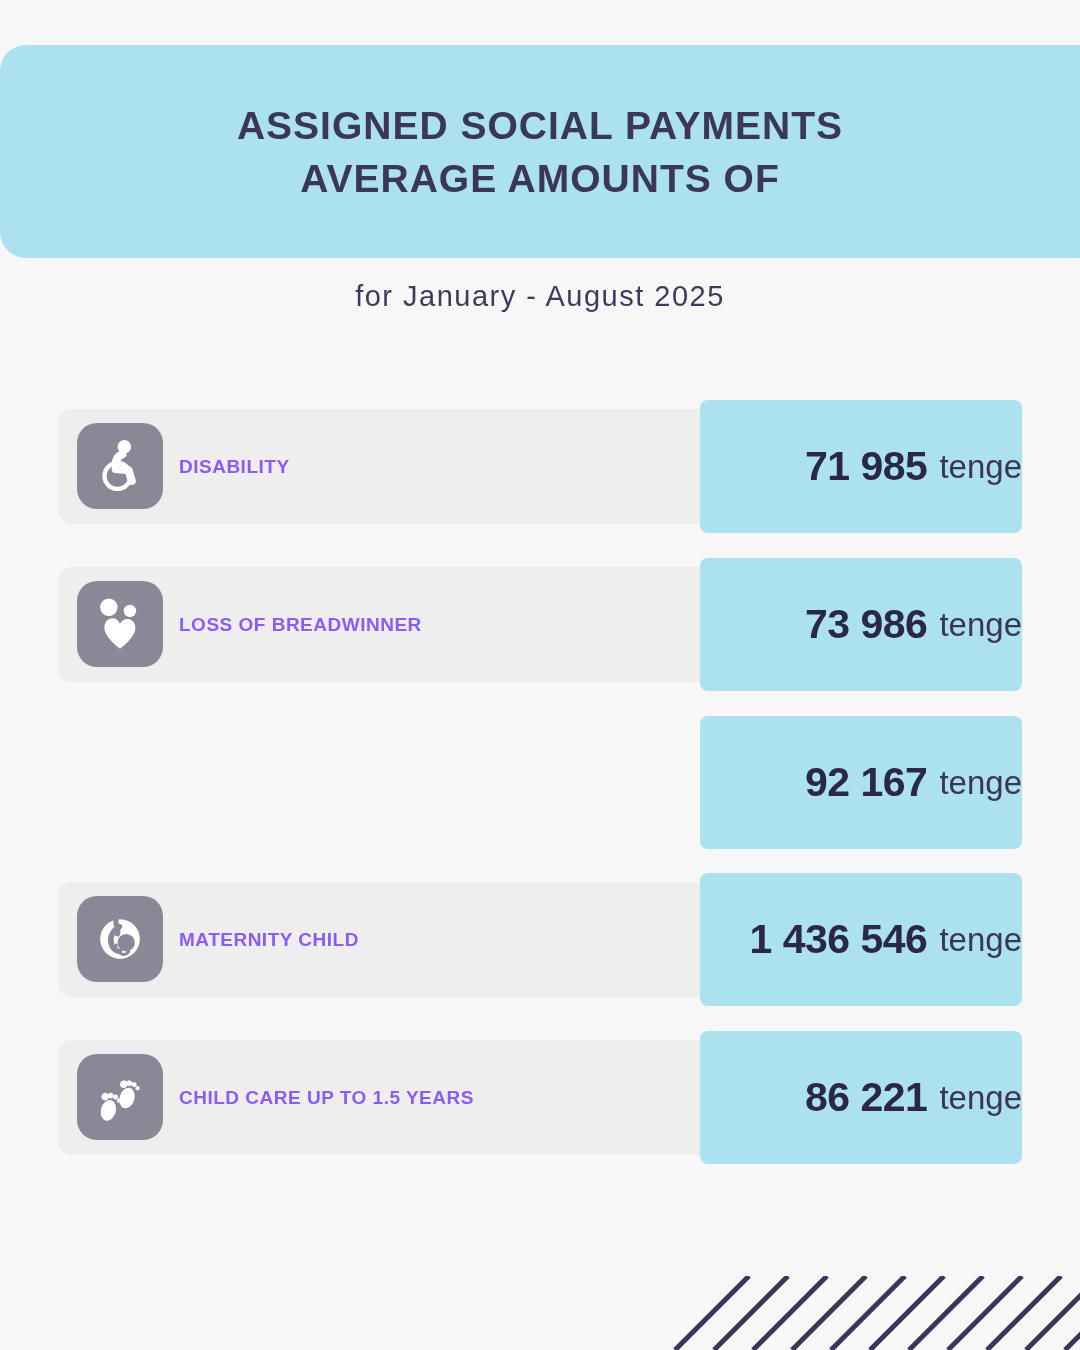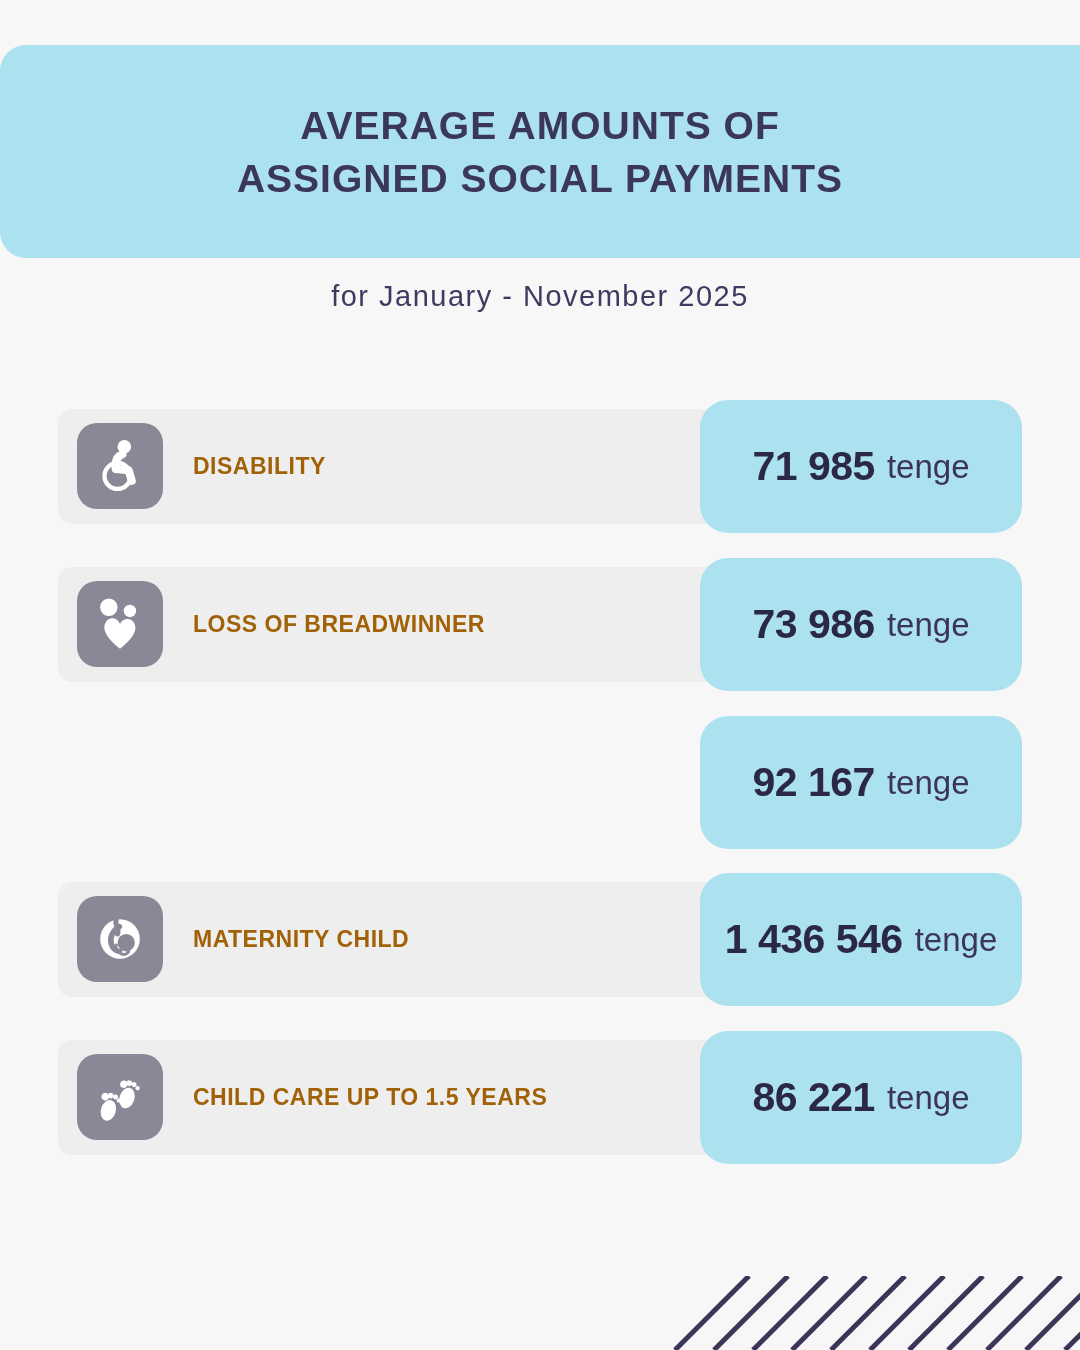--- a/index.html
+++ b/index.html
@@ -58,33 +58,33 @@
     position: absolute;
     left: 19px; top: 14px;
     width: 86px; height: 86px;
     background: #8c8797;
     border-radius: 20px;
     display: flex; align-items: center; justify-content: center;
   }
   .tile svg { width: 62px; height: 62px; }
   .label {
     position: absolute;
-    left: 135px; top: 0; height: 115px;
+    left: 121px; top: 0; height: 115px;
     display: flex; align-items: center;
-    font-size: 23px; font-weight: 700;
-    letter-spacing: 0.5px; color: #a16207;
+    font-size: 19px; font-weight: 700;
+    letter-spacing: 0.5px; color: #8b5cf6;
     white-space: nowrap;
   }
   .pill {
     position: absolute;
     left: 700px; top: 0;
     width: 322px; height: 133px;
     background: #ace1ef;
-    border-radius: 28px;
-    display: flex; align-items: center; justify-content: center;
+    border-radius: 8px;
+    display: flex; align-items: center; justify-content: flex-end;
     gap: 12px; white-space: nowrap;
   }
   .amount {
     font-size: 41px; font-weight: 800;
     letter-spacing: -0.5px; color: #2a2844;
   }
   .unit {
     font-size: 33px; font-weight: 500;
     color: #3b3557;
   }
@@ -95,25 +95,25 @@
     right: 0; bottom: 0;
     width: 427px; height: 74px;
   }
 </style>
 </head>
 <body>
 
 <div class="canvas">
 
   <header class="band">
+    <div class="title-line">ASSIGNED SOCIAL PAYMENTS</div>
     <div class="title-line">AVERAGE AMOUNTS OF</div>
-    <div class="title-line">ASSIGNED SOCIAL PAYMENTS</div>
   </header>
 
-  <div class="subtitle">for January - November 2025</div>
+  <div class="subtitle">for January - August 2025</div>
 
   <div class="row row-1">
     <div class="bar">
       <div class="tile">
         <svg viewBox="0 0 100 100">
           <circle cx="57" cy="19" r="11" fill="#ffffff"></circle>
           <path d="M54 31 C46 34 43 41 43 48 L43 55 L64 57 L69 74" fill="none" stroke="#ffffff" stroke-width="13" stroke-linecap="round" stroke-linejoin="round"></path>
           <circle cx="46" cy="66" r="21" fill="none" stroke="#ffffff" stroke-width="7"></circle>
         </svg>
       </div>

